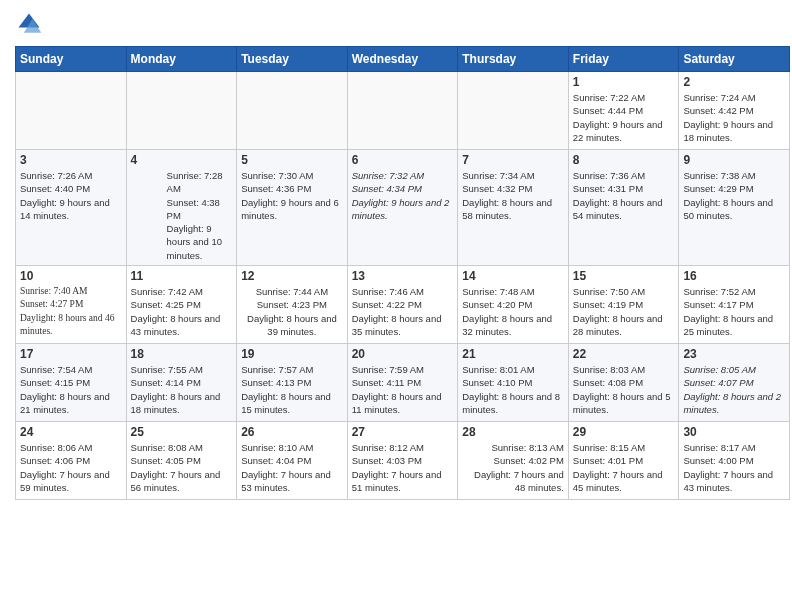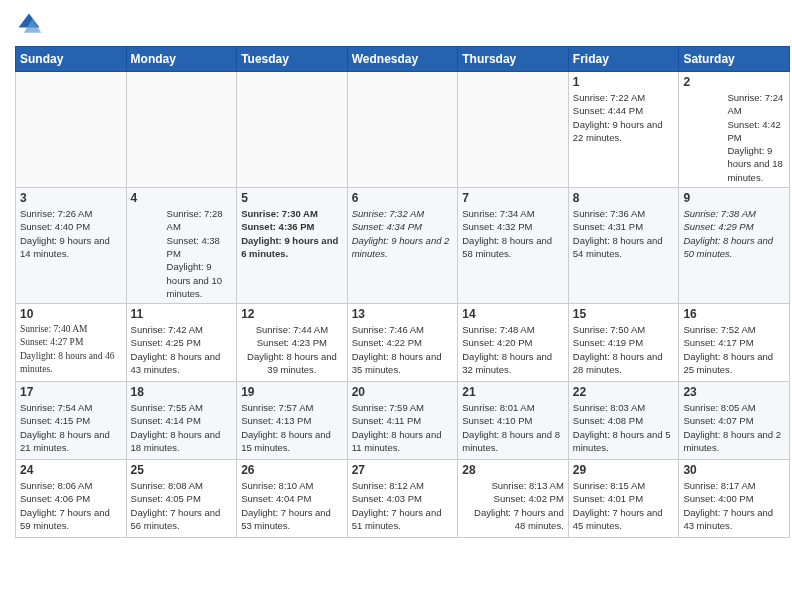--- a/index.html
+++ b/index.html
@@ -131,41 +131,41 @@
           <td class="empty"></td>
           <td class="empty"></td>
           <td>
             <span class="day-number">1</span>
             <div class="day-info" style="white-space: pre-line;">Sunrise: 7:22 AM
 Sunset: 4:44 PM
 Daylight: 9 hours and 22 minutes.</div>
           </td>
           <td>
             <span class="day-number">2</span>
-            <div class="day-info" style="white-space: pre-line; margin-left: 44px;">Sunrise: 7:24 AM
+            <div class="day-info" style="white-space: pre-line;">Sunrise: 7:24 AM
 Sunset: 4:42 PM
 Daylight: 9 hours and 18 minutes.</div>
           </td>
         </tr>
         <tr>
           <td>
             <span class="day-number">3</span>
             <div class="day-info" style="white-space: pre-line;">Sunrise: 7:26 AM
 Sunset: 4:40 PM
 Daylight: 9 hours and 14 minutes.</div>
           </td>
           <td>
             <span class="day-number">4</span>
             <div class="day-info" style="white-space: pre-line; margin-left: 36px;">Sunrise: 7:28 AM
 Sunset: 4:38 PM
 Daylight: 9 hours and 10 minutes.</div>
           </td>
           <td>
             <span class="day-number">5</span>
-            <div class="day-info" style="white-space: pre-line; font-weight: bold;">Sunrise: 7:30 AM
+            <div class="day-info" style="white-space: pre-line;">Sunrise: 7:30 AM
 Sunset: 4:36 PM
 Daylight: 9 hours and 6 minutes.</div>
           </td>
           <td>
             <span class="day-number">6</span>
             <div class="day-info" style="white-space: pre-line; font-style: italic;">Sunrise: 7:32 AM
 Sunset: 4:34 PM
 Daylight: 9 hours and 2 minutes.</div>
           </td>
           <td>
@@ -175,21 +175,21 @@
 Daylight: 8 hours and 58 minutes.</div>
           </td>
           <td>
             <span class="day-number">8</span>
             <div class="day-info" style="white-space: pre-line;">Sunrise: 7:36 AM
 Sunset: 4:31 PM
 Daylight: 8 hours and 54 minutes.</div>
           </td>
           <td>
             <span class="day-number">9</span>
-            <div class="day-info" style="white-space: pre-line; font-style: italic;">Sunrise: 7:38 AM
+            <div class="day-info" style="white-space: pre-line;">Sunrise: 7:38 AM
 Sunset: 4:29 PM
 Daylight: 8 hours and 50 minutes.</div>
           </td>
         </tr>
         <tr>
           <td>
             <span class="day-number">10</span>
             <div class="day-info" style="white-space: pre-line; font-family: Liberation Serif, serif;">Sunrise: 7:40 AM
 Sunset: 4:27 PM
 Daylight: 8 hours and 46 minutes.</div>
@@ -263,21 +263,21 @@
 Daylight: 8 hours and 8 minutes.</div>
           </td>
           <td>
             <span class="day-number">22</span>
             <div class="day-info" style="white-space: pre-line;">Sunrise: 8:03 AM
 Sunset: 4:08 PM
 Daylight: 8 hours and 5 minutes.</div>
           </td>
           <td>
             <span class="day-number">23</span>
-            <div class="day-info" style="white-space: pre-line;">Sunrise: 8:05 AM
+            <div class="day-info" style="white-space: pre-line; font-style: italic;">Sunrise: 8:05 AM
 Sunset: 4:07 PM
 Daylight: 8 hours and 2 minutes.</div>
           </td>
         </tr>
         <tr>
           <td>
             <span class="day-number">24</span>
             <div class="day-info" style="white-space: pre-line;">Sunrise: 8:06 AM
 Sunset: 4:06 PM
 Daylight: 7 hours and 59 minutes.</div>

